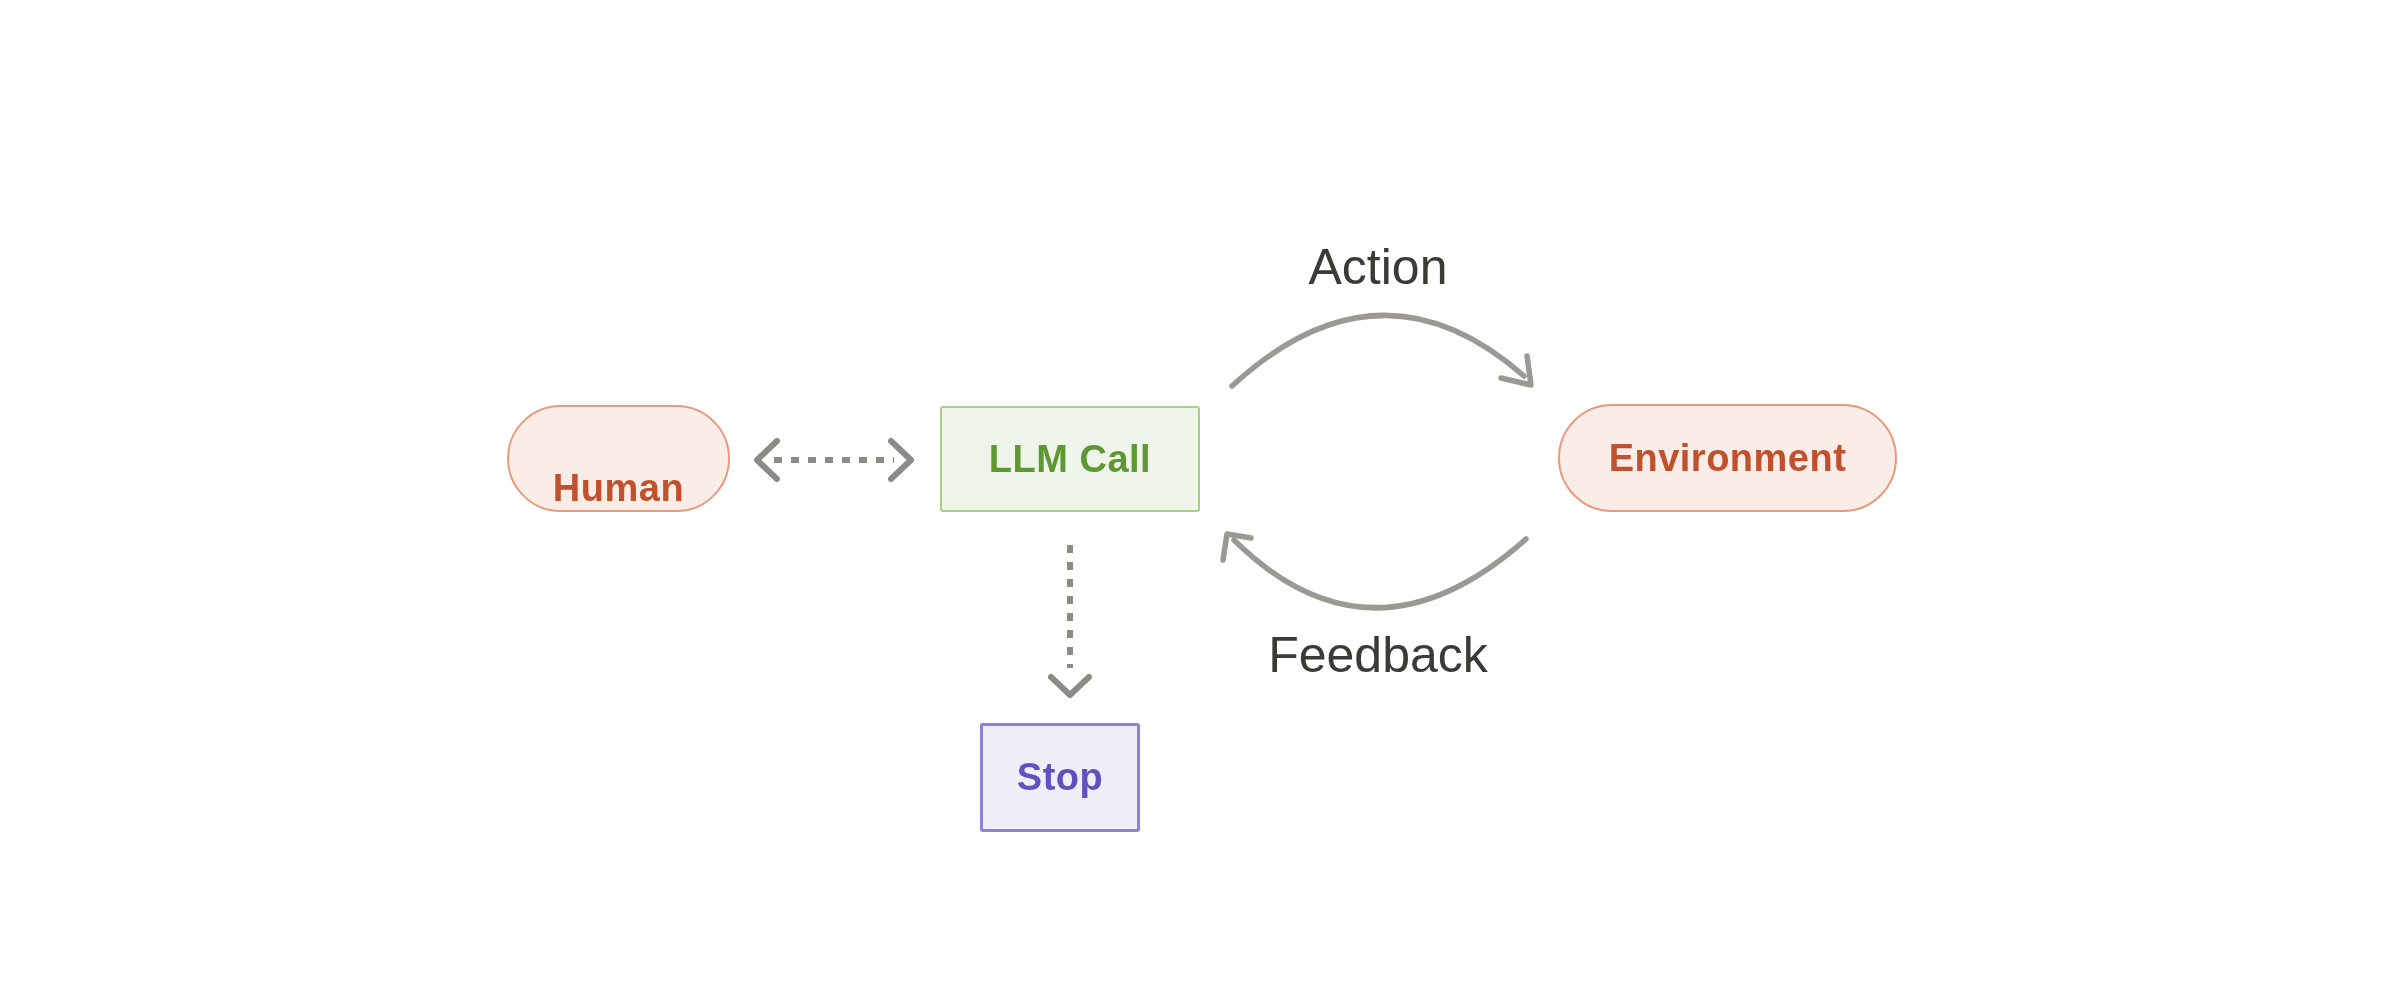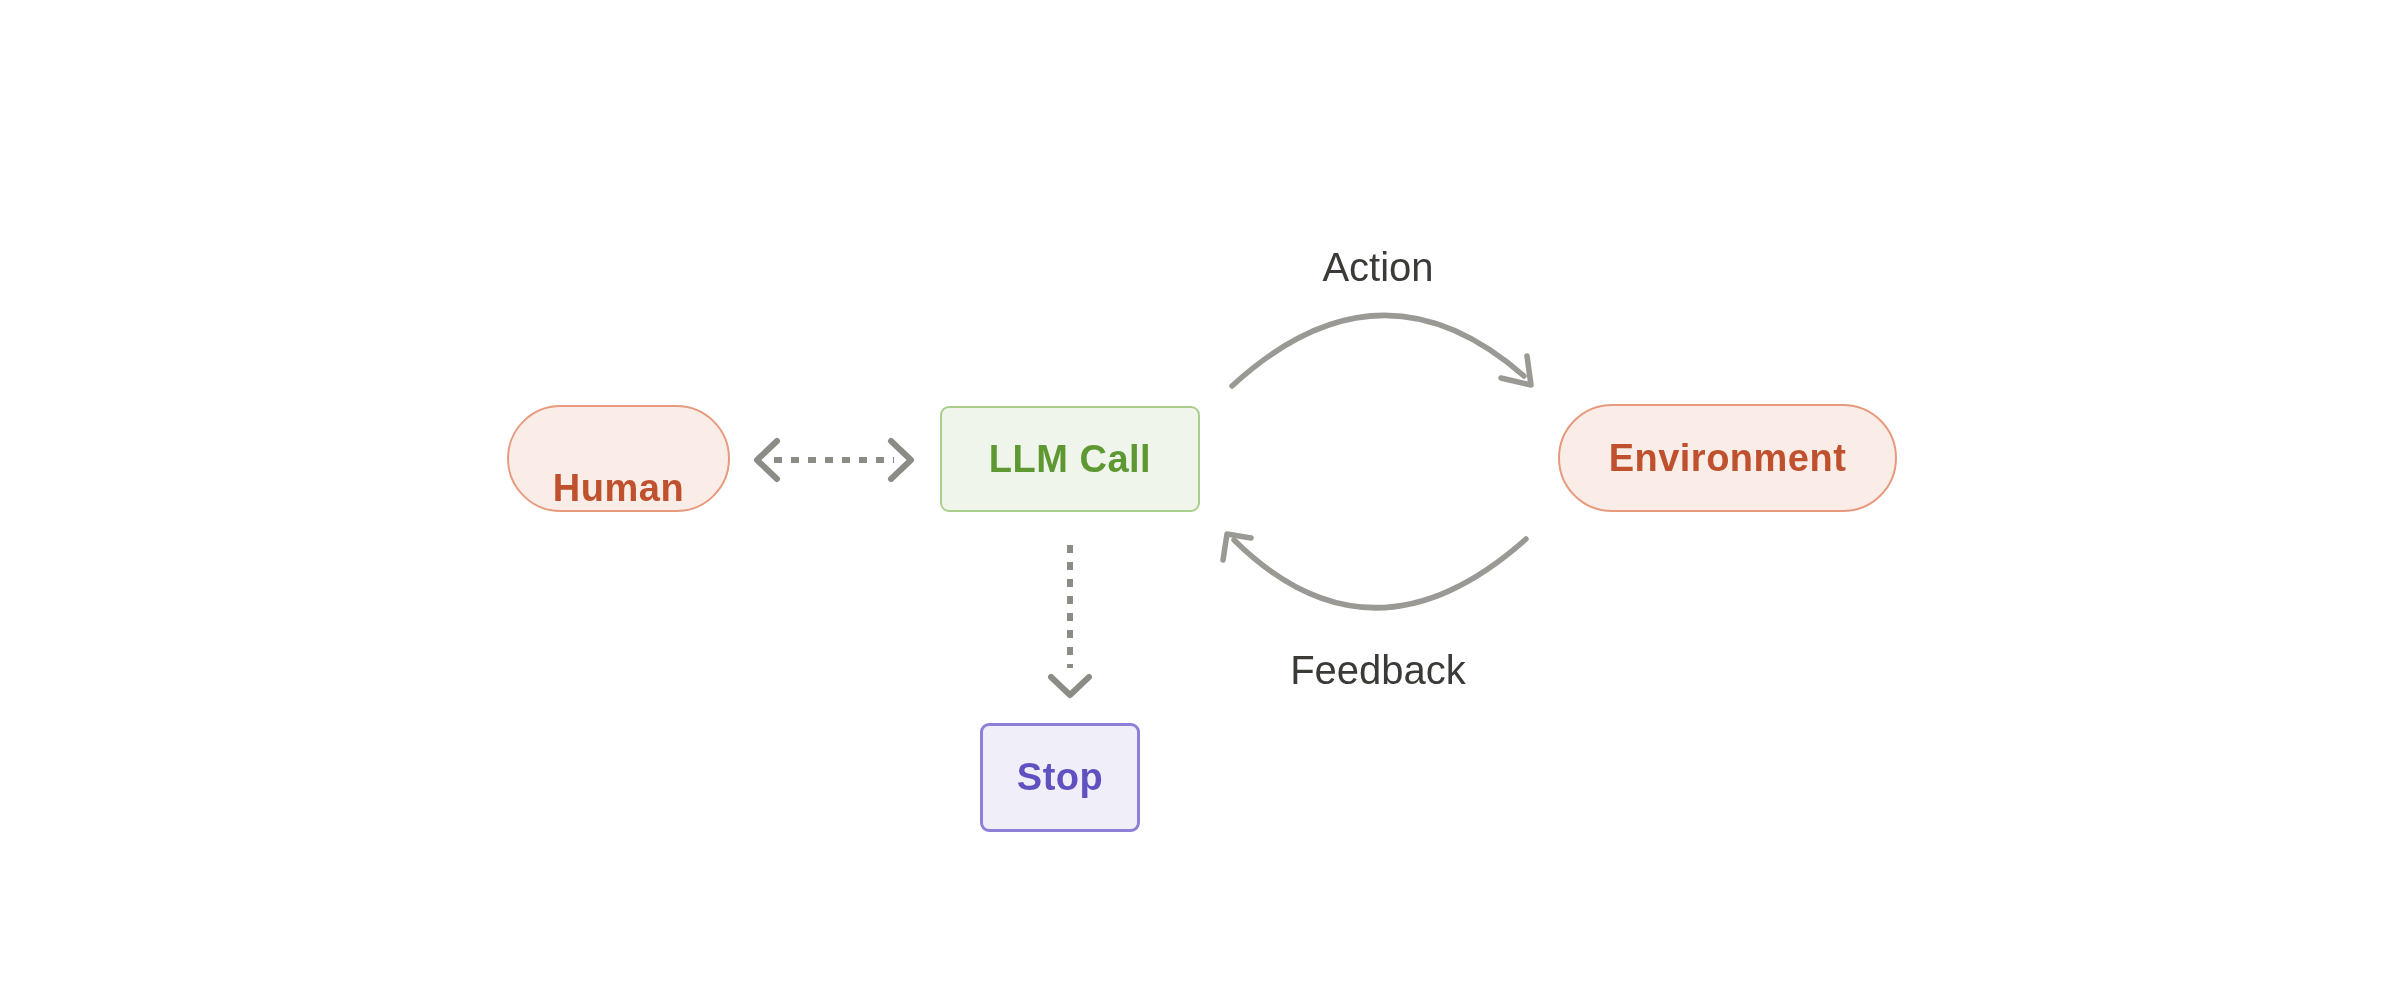--- a/index.html
+++ b/index.html
@@ -32,34 +32,34 @@
     align-items: center;
     justify-content: center;
     box-sizing: border-box;
     border-style: solid;
     border-width: 2px;
     font-weight: bold;
     font-size: 38px;
     letter-spacing: 0.5px;
   }
   .node-pill { border-radius: 54px; }
-  .node-rect { border-radius: 9px; }
+  .node-rect { border-radius: 3px; }
   #node-human       { left: 507px;  top: 405px; width: 223px; height: 107px; align-items: flex-end; }
   #node-llm-call    { left: 940px;  top: 406px; width: 260px; height: 106px; }
   #node-environment { left: 1558px; top: 404px; width: 339px; height: 108px; }
   #node-stop        { left: 980px;  top: 723px; width: 160px; height: 109px; border-width: 3px; }
   .edge-label {
     position: absolute;
     transform: translate(-50%, -50%);
-    font-size: 40px;
+    font-size: 50px;
     font-weight: normal;
     white-space: nowrap;
   }
   #label-action   { left: 1378px; top: 267px; }
-  #label-feedback { left: 1378px; top: 670px; }
+  #label-feedback { left: 1378px; top: 655px; }
 </style>
 </head>
 <body>
 
 <div class="canvas">
 
   <svg class="edges-layer" viewBox="0 0 2401 1000" xmlns="http://www.w3.org/2000/svg">
 
     <g>
       <path class="stroke-dashed" d="M 774 460 H 894" stroke-width="6" stroke-dasharray="8 9" stroke="#8D8B86"></path>

